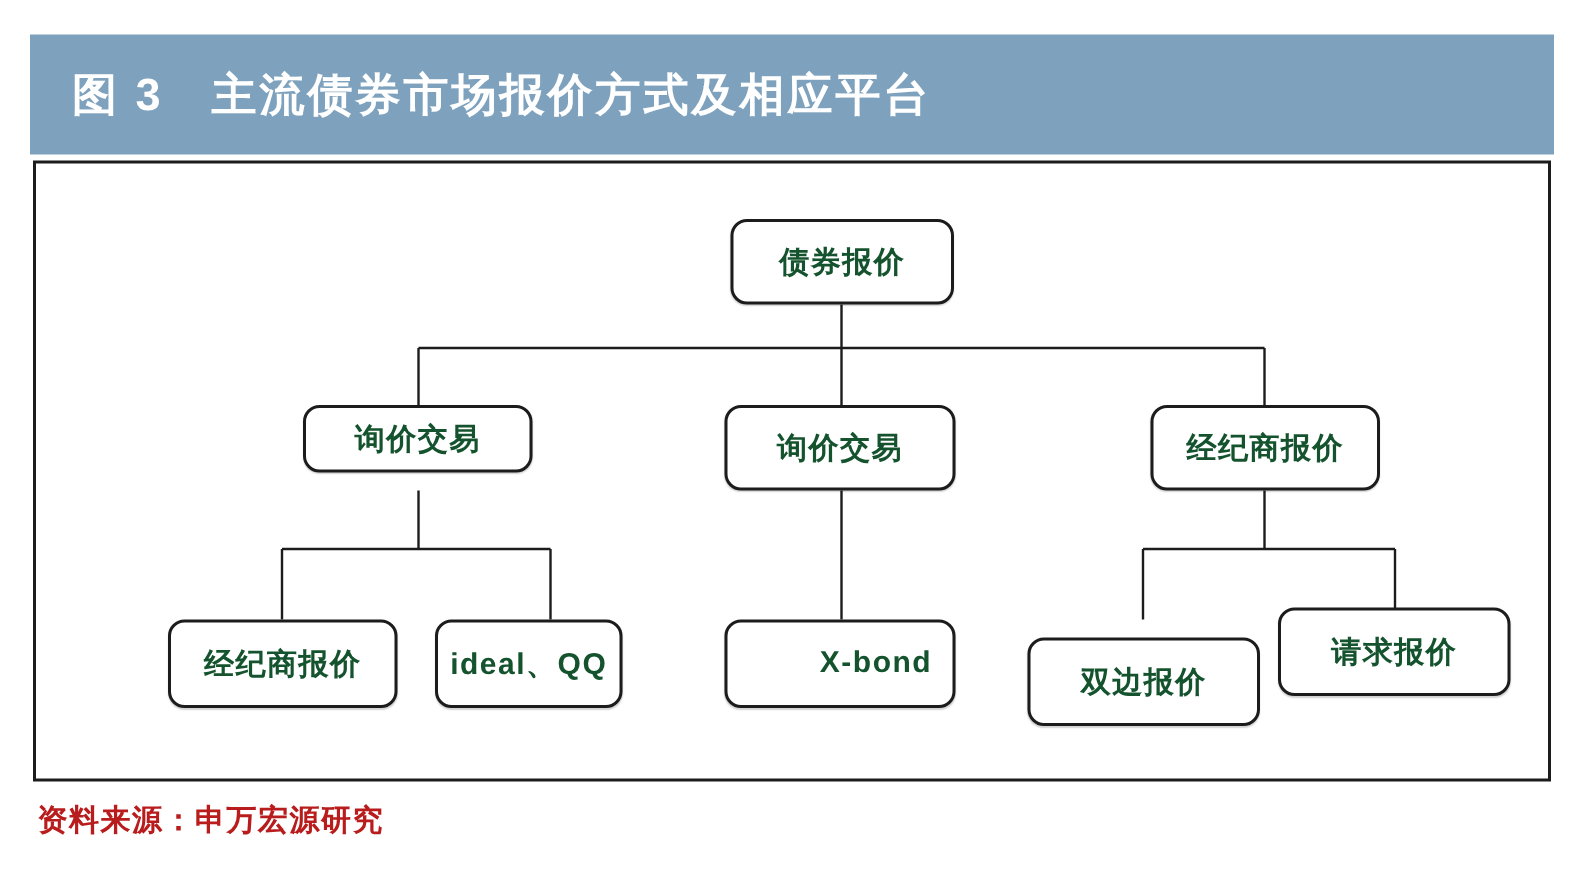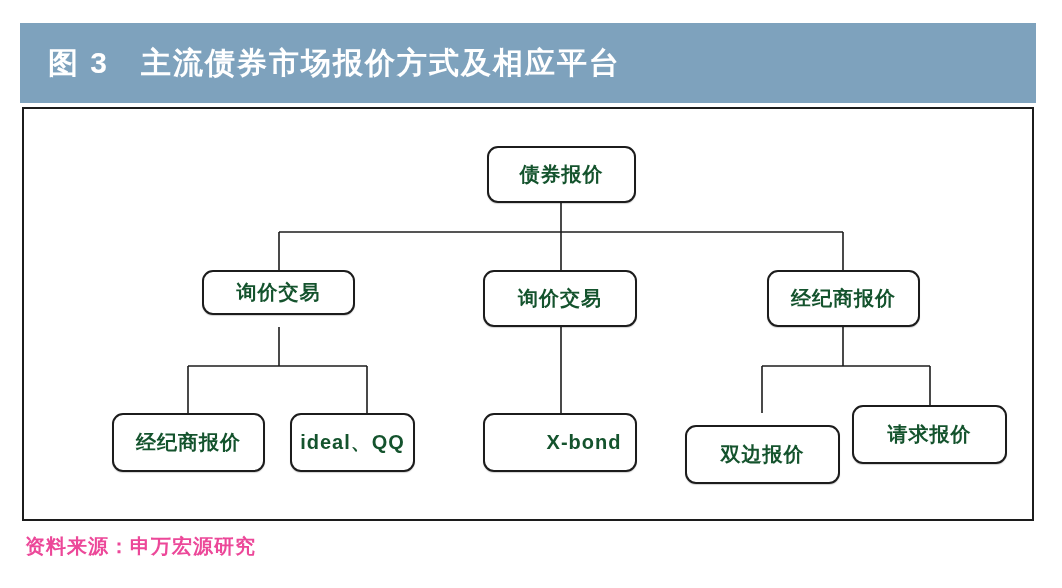--- a/index.html
+++ b/index.html
@@ -80,21 +80,21 @@
   .node-x-bond         { left: 483px; top: 413px; width: 154px; height: 59px; padding-left: 48px; }
   .node-bilateral      { left: 685px; top: 425px; width: 155px; height: 59px; }
   .node-request        { left: 852px; top: 405px; width: 155px; height: 59px; }
   
   .source-note {
     position: absolute;
     left: 25px;
     top: 533px;
     font-size: 20px;
     font-weight: 600;
-    color: #ec4899;
+    color: #b91c1c;
     letter-spacing: 1px;
   }
 </style>
 </head>
 <body>
 
 <div class="page">
 
   <div class="title-bar">
     <span class="title-text">图 3　主流债券市场报价方式及相应平台</span>

